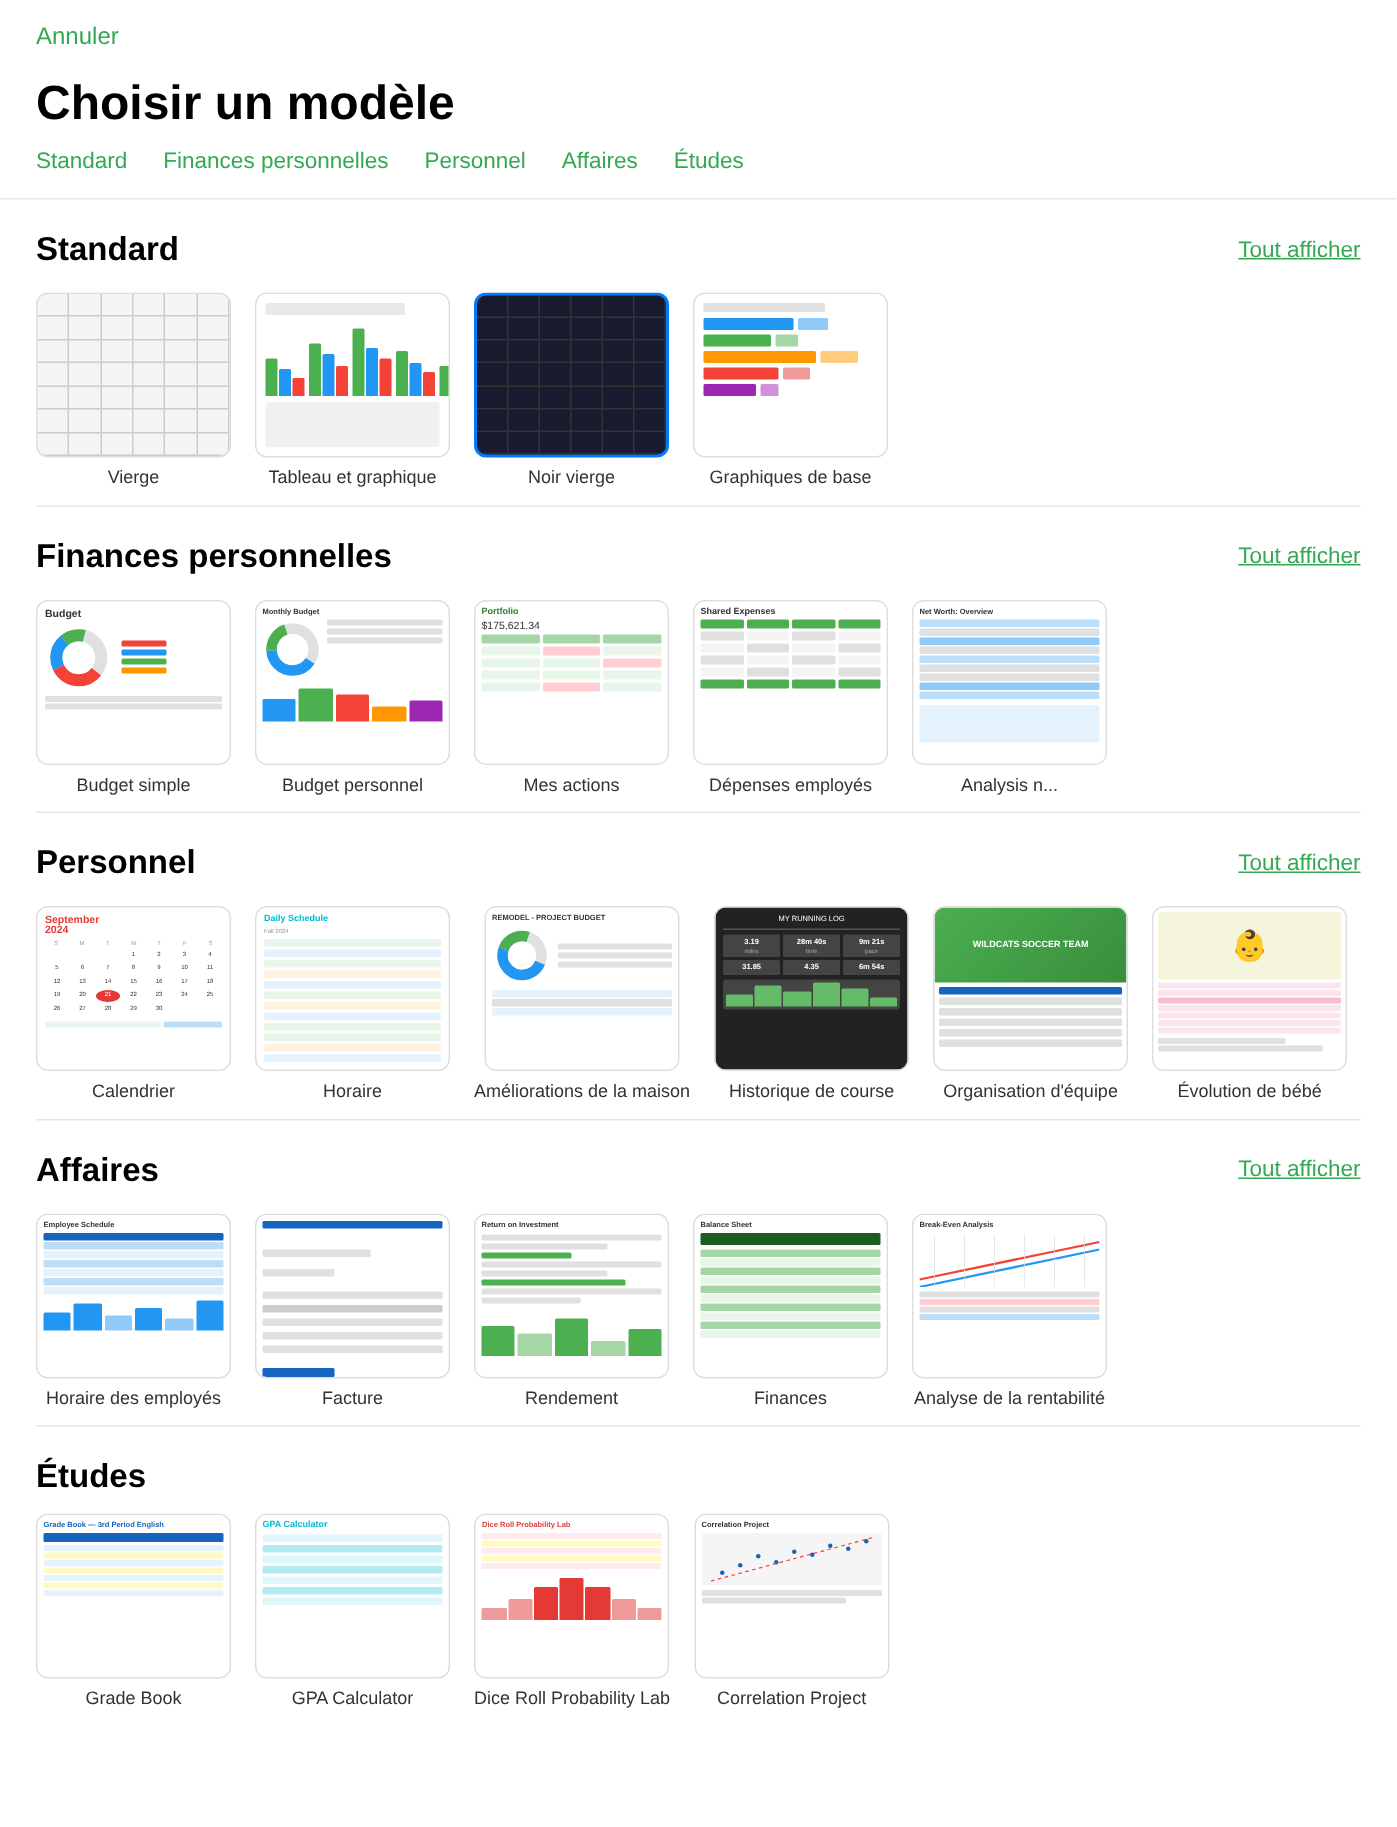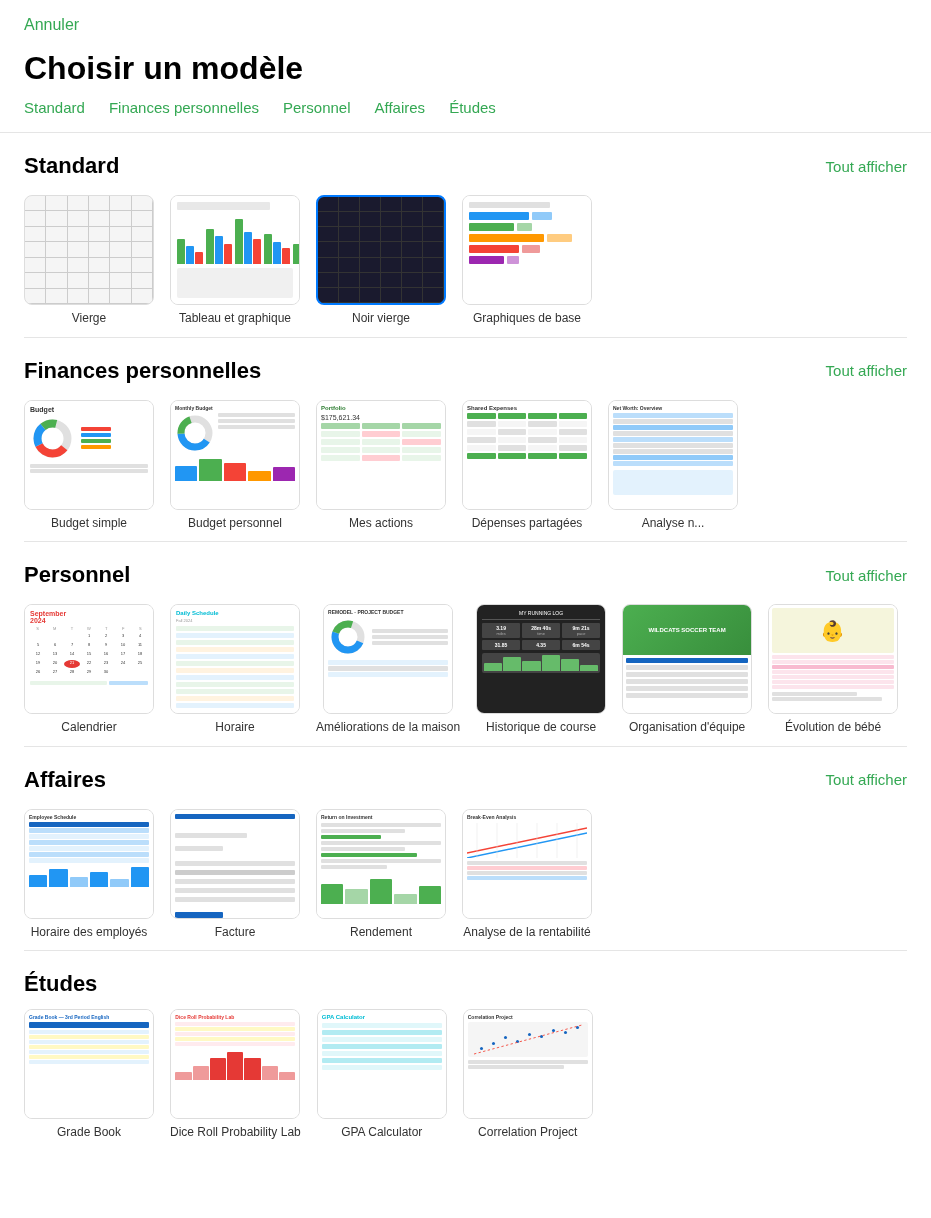--- a/index.html
+++ b/index.html
@@ -51,20 +51,21 @@
     .section-title {
       font-size: 22px;
       font-weight: 700;
     }
     .tout-afficher {
       color: #34a853;
       font-size: 15px;
       cursor: pointer;
       background: none;
       border: none;
+      text-decoration: underline;
     }
     .templates-row {
       display: flex;
       gap: 16px;
       overflow-x: hidden;
     }
     .template-item {
       display: flex;
       flex-direction: column;
       align-items: center;
@@ -1068,42 +1069,42 @@
             </div>
             <div class="depenses-row">
               <div class="depenses-cell" style="background:#4caf50;"></div>
               <div class="depenses-cell" style="background:#4caf50;"></div>
               <div class="depenses-cell" style="background:#4caf50;"></div>
               <div class="depenses-cell" style="background:#4caf50;"></div>
             </div>
           </div>
         </div>
       </div>
-      <span class="template-label">Dépenses partagées</span>
+      <span class="template-label">Dépenses employés</span>
     </div>
 
     <div class="template-item">
       <div class="template-thumb">
         <div class="revenus-thumb">
           <div class="revenus-title">Net Worth: Overview</div>
           <div class="revenus-rows">
             <div class="revenus-row blue"></div>
             <div class="revenus-row"></div>
             <div class="revenus-row dark"></div>
             <div class="revenus-row"></div>
             <div class="revenus-row blue"></div>
             <div class="revenus-row"></div>
             <div class="revenus-row"></div>
             <div class="revenus-row dark"></div>
             <div class="revenus-row blue"></div>
           </div>
           <div style="margin-top:4px;height:25px;background:#e3f2fd;border-radius:2px;"></div>
         </div>
       </div>
-      <span class="template-label">Analyse n...</span>
+      <span class="template-label">Analysis n...</span>
     </div>
   </div>
 </div>
 
 <div class="section-divider"></div>
 
 <div class="section">
   <div class="section-header">
     <h2 class="section-title">Personnel</h2>
     <button class="tout-afficher">Tout afficher</button>
@@ -1382,20 +1383,41 @@
             <div style="flex:1;height:15px;background:#a5d6a7;border-radius:1px 1px 0 0;"></div>
             <div style="flex:1;height:25px;background:#4caf50;border-radius:1px 1px 0 0;"></div>
             <div style="flex:1;height:10px;background:#a5d6a7;border-radius:1px 1px 0 0;"></div>
             <div style="flex:1;height:18px;background:#4caf50;border-radius:1px 1px 0 0;"></div>
           </div>
         </div>
       </div>
       <span class="template-label">Rendement</span>
     </div>
 
+    <div class="template-item">
+      <div class="template-thumb">
+        <div class="finances-thumb">
+          <div style="font-size:5px;color:#333;font-weight:bold;margin-bottom:2px;">Balance Sheet</div>
+          <div class="finances-header"></div>
+          <div class="finances-rows">
+            <div class="finances-row dark"></div>
+            <div class="finances-row"></div>
+            <div class="finances-row dark"></div>
+            <div class="finances-row"></div>
+            <div class="finances-row dark"></div>
+            <div class="finances-row"></div>
+            <div class="finances-row dark"></div>
+            <div class="finances-row"></div>
+            <div class="finances-row dark"></div>
+            <div class="finances-row"></div>
+          </div>
+        </div>
+      </div>
+      <span class="template-label">Finances</span>
+    </div>
 
     <div class="template-item">
       <div class="template-thumb">
         <div class="analyse-thumb">
           <div class="analyse-title">Break-Even Analysis</div>
           <div class="analyse-chart">
             <svg width="100%" height="35" viewBox="0 0 120 35">
               <line x1="0" y1="30" x2="120" y2="5" stroke="#f44336" stroke-width="1.5"></line>
               <line x1="0" y1="35" x2="120" y2="10" stroke="#2196f3" stroke-width="1.5"></line>
               <line x1="10" y1="35" x2="10" y2="0" stroke="#e0e0e0" stroke-width="0.5"></line>
@@ -1442,59 +1464,59 @@
             <div class="etudes-row" style="background:#fff9c4;"></div>
             <div class="etudes-row"></div>
           </div>
         </div>
       </div>
       <span class="template-label">Grade Book</span>
     </div>
 
     <div class="template-item">
       <div class="template-thumb">
-        <div class="dice-thumb">
-          <div class="dice-title">Dice Roll Probability Lab</div>
-          <div class="dice-rows">
-            <div class="dice-row"></div>
-            <div class="dice-row" style="background:#fff9c4;"></div>
-            <div class="dice-row"></div>
-            <div class="dice-row" style="background:#fff9c4;"></div>
-            <div class="dice-row"></div>
-          </div>
-          <div style="margin-top:4px;display:flex;align-items:flex-end;gap:1px;height:30px;">
-            <div style="flex:1;height:8px;background:#ef9a9a;border-radius:1px 1px 0 0;"></div>
-            <div style="flex:1;height:14px;background:#ef9a9a;border-radius:1px 1px 0 0;"></div>
-            <div style="flex:1;height:22px;background:#e53935;border-radius:1px 1px 0 0;"></div>
-            <div style="flex:1;height:28px;background:#e53935;border-radius:1px 1px 0 0;"></div>
-            <div style="flex:1;height:22px;background:#e53935;border-radius:1px 1px 0 0;"></div>
-            <div style="flex:1;height:14px;background:#ef9a9a;border-radius:1px 1px 0 0;"></div>
-            <div style="flex:1;height:8px;background:#ef9a9a;border-radius:1px 1px 0 0;"></div>
-          </div>
-        </div>
-      </div>
-      <span class="template-label">Dice Roll Probability Lab</span>
-    </div>
-
-    <div class="template-item">
-      <div class="template-thumb">
         <div class="gpa-thumb">
           <div class="gpa-title">GPA Calculator</div>
           <div class="gpa-rows">
             <div class="gpa-row"></div>
             <div class="gpa-row" style="background:#b2ebf2;"></div>
             <div class="gpa-row"></div>
             <div class="gpa-row" style="background:#b2ebf2;"></div>
             <div class="gpa-row"></div>
             <div class="gpa-row" style="background:#b2ebf2;"></div>
             <div class="gpa-row"></div>
           </div>
         </div>
       </div>
       <span class="template-label">GPA Calculator</span>
+    </div>
+
+    <div class="template-item">
+      <div class="template-thumb">
+        <div class="dice-thumb">
+          <div class="dice-title">Dice Roll Probability Lab</div>
+          <div class="dice-rows">
+            <div class="dice-row"></div>
+            <div class="dice-row" style="background:#fff9c4;"></div>
+            <div class="dice-row"></div>
+            <div class="dice-row" style="background:#fff9c4;"></div>
+            <div class="dice-row"></div>
+          </div>
+          <div style="margin-top:4px;display:flex;align-items:flex-end;gap:1px;height:30px;">
+            <div style="flex:1;height:8px;background:#ef9a9a;border-radius:1px 1px 0 0;"></div>
+            <div style="flex:1;height:14px;background:#ef9a9a;border-radius:1px 1px 0 0;"></div>
+            <div style="flex:1;height:22px;background:#e53935;border-radius:1px 1px 0 0;"></div>
+            <div style="flex:1;height:28px;background:#e53935;border-radius:1px 1px 0 0;"></div>
+            <div style="flex:1;height:22px;background:#e53935;border-radius:1px 1px 0 0;"></div>
+            <div style="flex:1;height:14px;background:#ef9a9a;border-radius:1px 1px 0 0;"></div>
+            <div style="flex:1;height:8px;background:#ef9a9a;border-radius:1px 1px 0 0;"></div>
+          </div>
+        </div>
+      </div>
+      <span class="template-label">Dice Roll Probability Lab</span>
     </div>
 
     <div class="template-item">
       <div class="template-thumb">
         <div class="corr-thumb">
           <div class="corr-title">Correlation Project</div>
           <div class="corr-scatter">
             <div class="scatter-dot" style="left:10%;top:70%;"></div>
             <div class="scatter-dot" style="left:20%;top:55%;"></div>
             <div class="scatter-dot" style="left:30%;top:40%;"></div>

